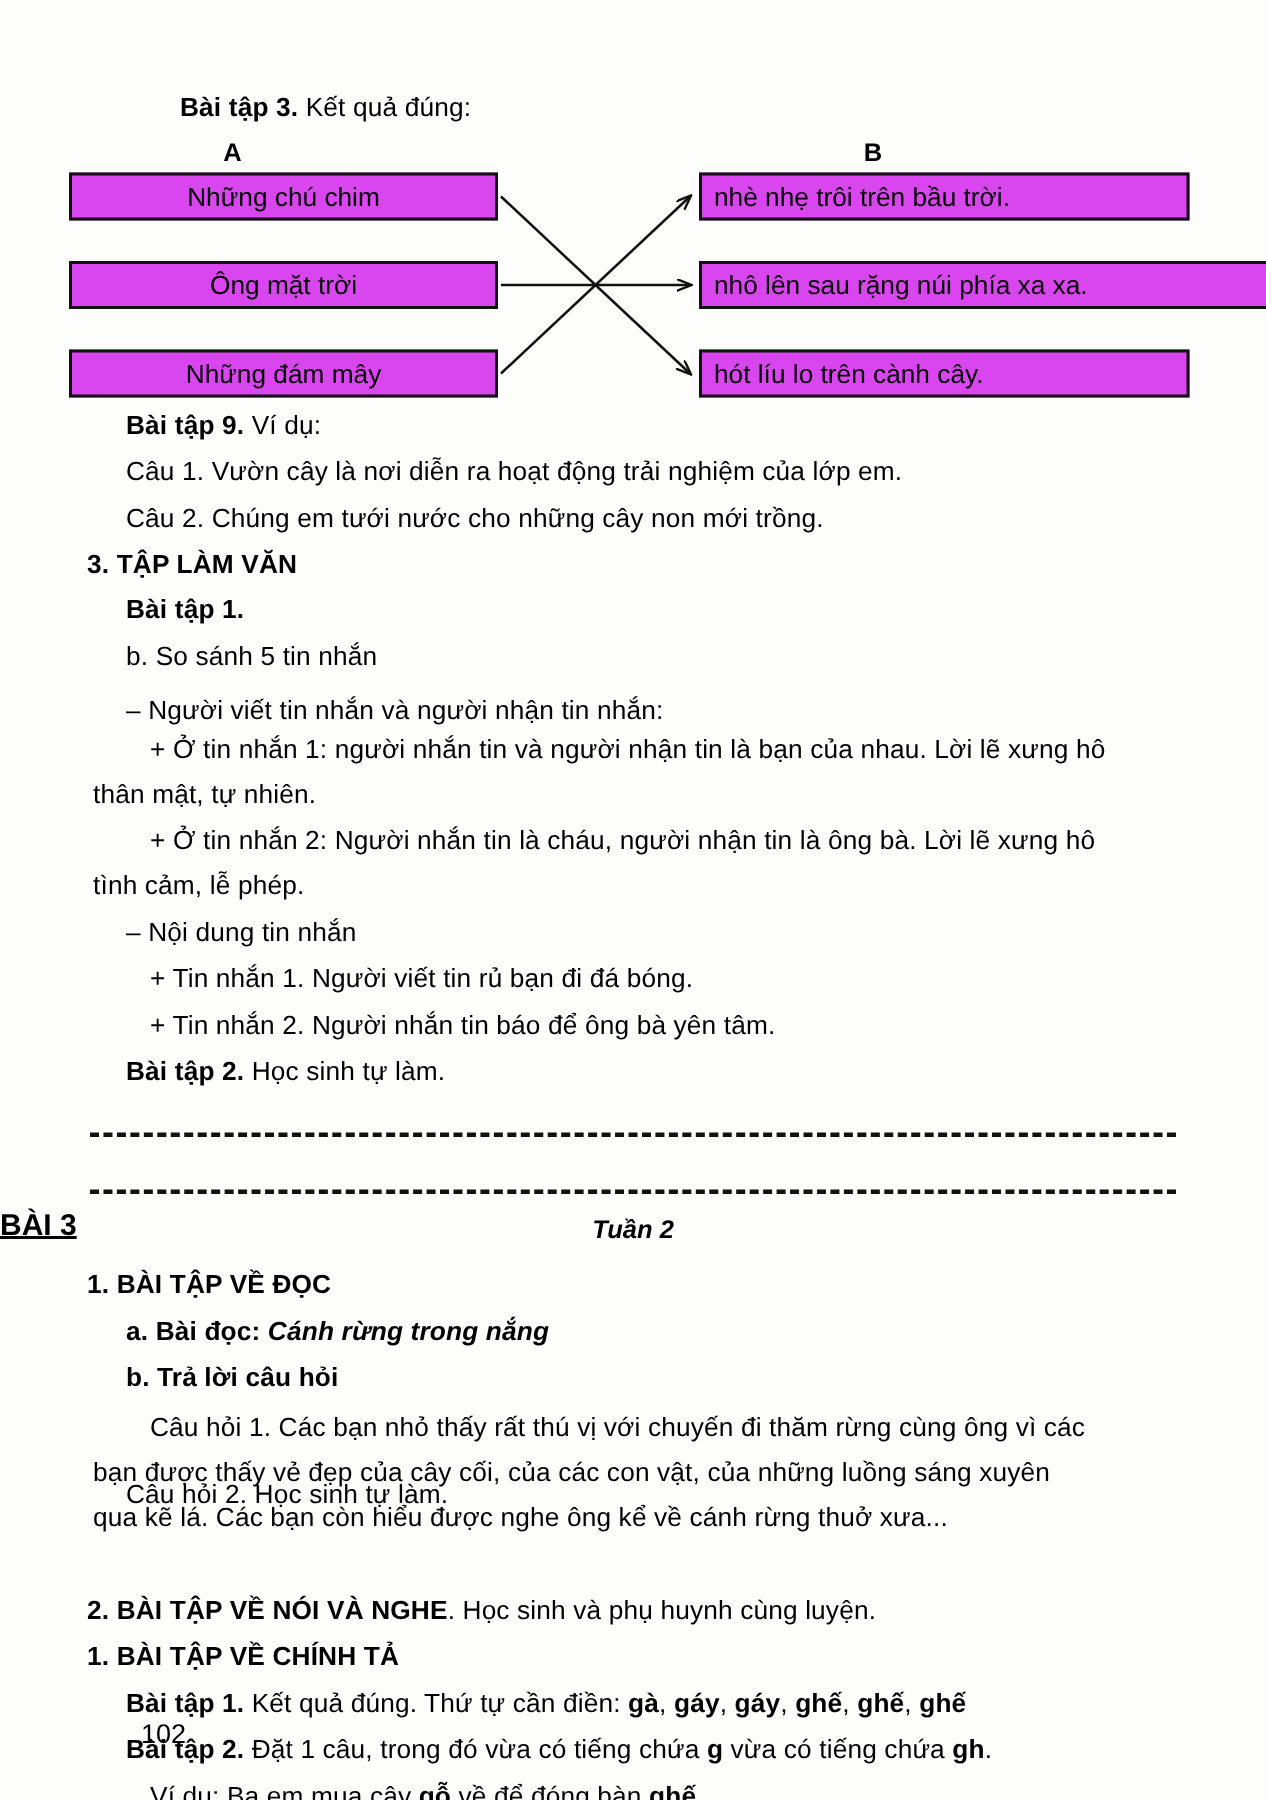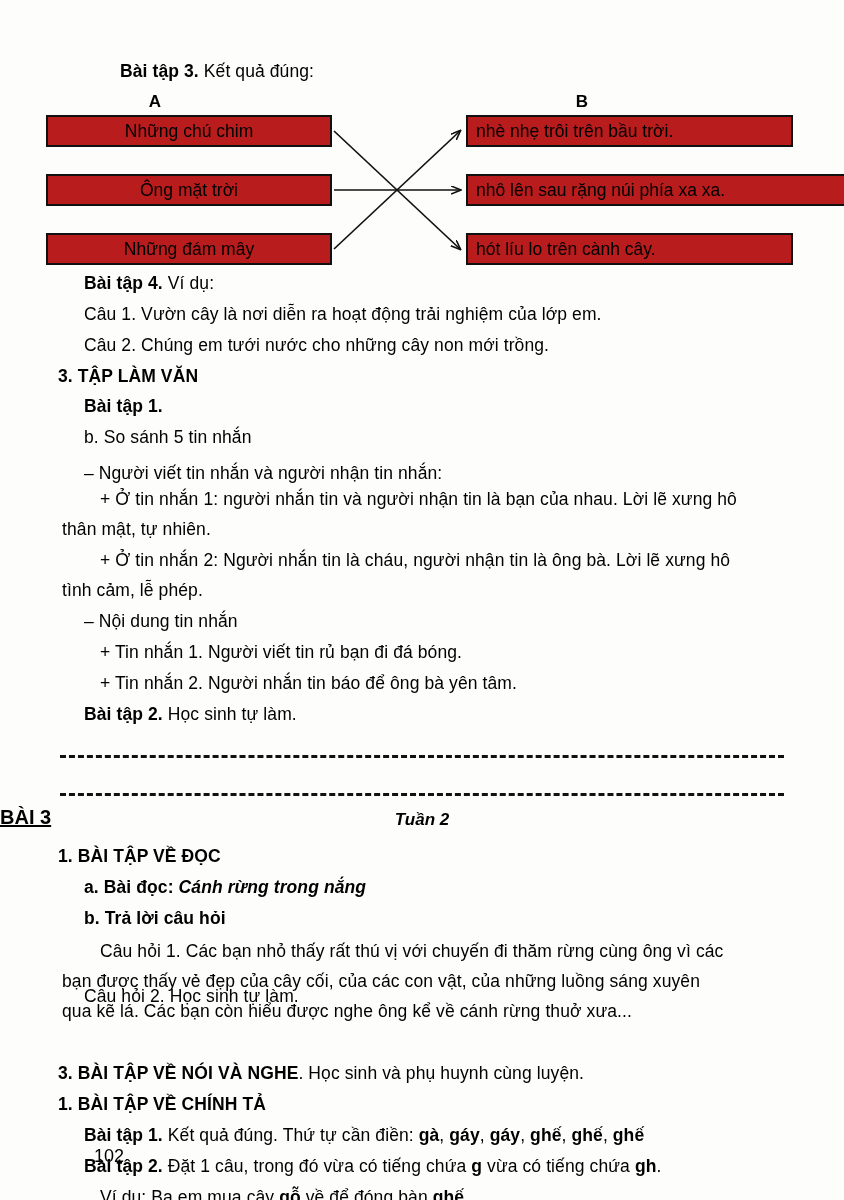--- a/index.html
+++ b/index.html
@@ -47,21 +47,21 @@
     transform: translateX(-50%);
   }
   .match-box {
     position: absolute;
     border: 2px solid #111;
     box-sizing: border-box;
     display: flex;
     align-items: center;
     font-size: 17.5px;
     height: 32px;
-    background: #b91c1c;
+    background: #d946ef;
   }
   .match-box.left  { justify-content: center; }
   .match-box.right { justify-content: flex-start; padding-left: 8px; }
   #arrow-layer {
     position: absolute;
     left: 0; top: 0;
     width: 844px; height: 180px;
     pointer-events: none;
   }
 
@@ -135,21 +135,21 @@
         </marker>
       </defs>
 
     <line x1="334" y1="45" x2="460" y2="163" stroke="#111" stroke-width="1.7" marker-end="url(#ah)"></line>
         <line x1="334" y1="104" x2="460" y2="104" stroke="#111" stroke-width="1.7" marker-end="url(#ah)"></line>
         <line x1="334" y1="163" x2="460" y2="45" stroke="#111" stroke-width="1.7" marker-end="url(#ah)"></line>
       </svg>
   </div>
 
   <div class="line" style="left:84px; top:270px;">
-    <span class="b">Bài tập 4.</span><span> Ví dụ:</span>
+    <span class="b">Bài tập 9.</span><span> Ví dụ:</span>
   </div>
   <div class="line" style="left:84px; top:301px;">Câu 1. Vườn cây là nơi diễn ra hoạt động trải nghiệm của lớp em.</div>
   <div class="line" style="left:84px; top:332px;">Câu 2. Chúng em tưới nước cho những cây non mới trồng.</div>
 
   <div class="line b" style="left:58px; top:363px;">3. TẬP LÀM VĂN</div>
   <div class="line b" style="left:84px; top:393px;">Bài tập 1.</div>
   <div class="line" style="left:84px; top:424px;">b. So sánh 5 tin nhắn</div>
   <div class="line" style="left:84px; top:460px;">– Người viết tin nhắn và người nhận tin nhắn:</div>
   <div class="line" style="left:100px; top:486px;">+ Ở tin nhắn 1: người nhắn tin và người nhận tin là bạn của nhau. Lời lẽ xưng hô</div>
   <div class="line" style="left:62px;  top:516px;">thân mật, tự nhiên.</div>
@@ -177,21 +177,21 @@
     <span class="b">a. Bài đọc:</span><span>&nbsp;</span><span class="bi">Cánh rừng trong nắng</span>
   </div>
   <div class="line b" style="left:84px; top:905px;">b. Trả lời câu hỏi</div>
 
   <div class="line" style="left:100px; top:938px;">Câu hỏi 1. Các bạn nhỏ thấy rất thú vị với chuyến đi thăm rừng cùng ông vì các</div>
   <div class="line" style="left:62px;  top:968px;">bạn được thấy vẻ đẹp của cây cối, của các con vật, của những luồng sáng xuyên</div>
   <div class="line" style="left:62px;  top:998px;">qua kẽ lá. Các bạn còn hiểu được nghe ông kể về cánh rừng thuở xưa...</div>
   <div class="line" style="left:84px;  top:983px;">Câu hỏi 2. Học sinh tự làm.</div>
 
   <div class="line" style="left:58px; top:1060px;">
-    <span class="b">3. BÀI TẬP VỀ NÓI VÀ NGHE</span><span>. Học sinh và phụ huynh cùng luyện.</span>
+    <span class="b">2. BÀI TẬP VỀ NÓI VÀ NGHE</span><span>. Học sinh và phụ huynh cùng luyện.</span>
   </div>
 
   <div class="line b" style="left:58px; top:1091px;">1. BÀI TẬP VỀ CHÍNH TẢ</div>
 
   <div class="line" style="left:84px; top:1122px;">
     <span class="b">Bài tập 1.</span><span> Kết quả đúng. Thứ tự cần điền: </span><span class="b">gà</span><span>, </span><span class="b">gáy</span><span>, </span><span class="b">gáy</span><span>, </span><span class="b">ghế</span><span>, </span><span class="b">ghế</span><span>, </span><span class="b">ghế</span>
   </div>
 
   <div class="line" style="left:84px; top:1153px;">
     <span class="b">Bài tập 2.</span><span> Đặt 1 câu, trong đó vừa có tiếng chứa </span><span class="b">g</span><span> vừa có tiếng chứa </span><span class="b">gh</span><span>.</span>

